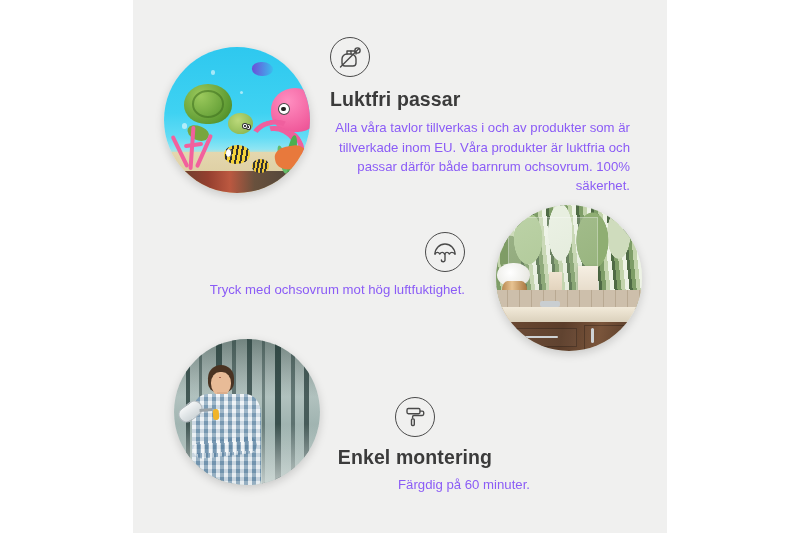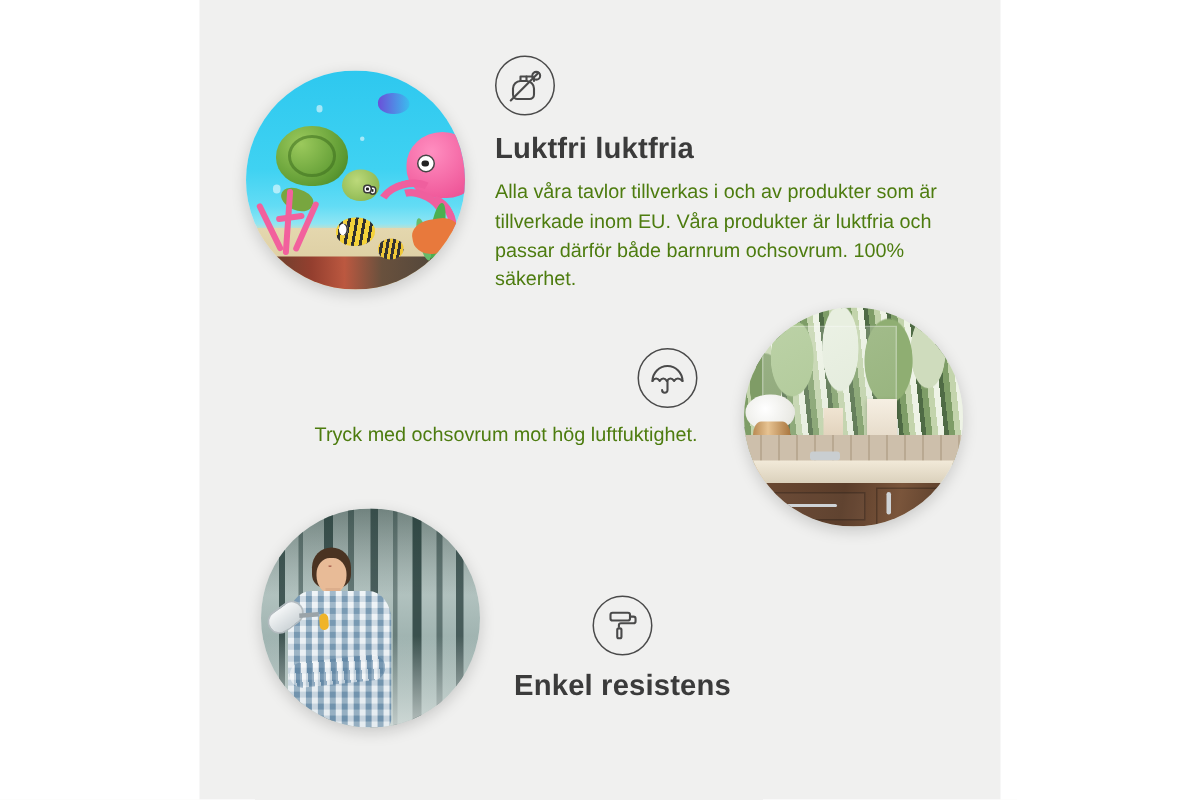--- a/index.html
+++ b/index.html
@@ -169,21 +169,21 @@
       background:#f0b429;border-radius:3px;transform:rotate(32deg);}
 
   
   .txt{position:absolute;}
   .icon-circle{width:40px;height:40px;border-radius:50%;
       border:1.6px solid #4a4a4a;display:flex;align-items:center;justify-content:center;
       box-sizing:border-box;}
   .icon-circle svg{display:block;}
   .head{font-size:19.5px;font-weight:bold;color:#3b3b3b;letter-spacing:.1px;
       margin:0;line-height:1.25;}
-  .body{font-size:13.2px;color:#4d7c0f;line-height:1.46;margin:0;}
+  .body{font-size:13.2px;color:#8b5cf6;line-height:1.46;margin:0;text-align:right;}
 
   
   #txt1{left:330px;top:37px;width:300px;text-align:left;}
   #txt1 .icon-circle{margin:0 0 10px 0;}
   #txt1 .head{margin-bottom:7px;}
 
   
   #txt2{left:200px;top:232px;width:265px;text-align:right;}
   #txt2 .icon-wrap{display:flex;justify-content:flex-end;margin-bottom:8px;}
   #txt2 .head{margin-bottom:6px;}
@@ -249,21 +249,21 @@
     <div class="txt" id="txt1">
       <div class="icon-circle">
         <svg width="26" height="26" viewBox="0 0 26 26" fill="none" stroke="#4a4a4a" stroke-width="1.4" stroke-linecap="round" stroke-linejoin="round">
           <path d="M8 22h8a3 3 0 0 0 3-3v-4a5 5 0 0 0-5-5H10a5 5 0 0 0-5 5v4a3 3 0 0 0 3 3z"></path>
           <path d="M10 10V7h4v3"></path>
           <path d="M14 7h3a2 2 0 0 1 2 2v1"></path>
           <circle cx="20.5" cy="6.5" r="2.6"></circle>
           <path d="M3.5 23 22 4.5"></path>
         </svg>
       </div>
-      <h2 class="head">Luktfri luktfria</h2>
+      <h2 class="head">Luktfri passar</h2>
       <p class="body">Alla våra tavlor tillverkas i och av produkter som är tillverkade inom EU. Våra produkter är luktfria och passar därför både barnrum ochsovrum. 100% säkerhet.</p>
     </div>
   </div>
 
   <div class="feature">
 
     <div class="photo" id="photo2">
       <div class="inner bath">
         <div class="wall"></div>
         <div class="mirror"></div>
@@ -332,17 +332,18 @@
     <div class="txt" id="txt3">
       <div class="icon-wrap">
         <div class="icon-circle">
           <svg width="26" height="26" viewBox="0 0 26 26" fill="none" stroke="#4a4a4a" stroke-width="1.4" stroke-linecap="round" stroke-linejoin="round">
             <rect x="5" y="4.5" width="13" height="5.2" rx="1.4"></rect>
             <path d="M18 7.1h2.3a1.4 1.4 0 0 1 1.4 1.4v1.6a1.4 1.4 0 0 1-1.4 1.4h-8.4a1.3 1.3 0 0 0-1.3 1.3v1.1"></path>
             <rect x="9.5" y="14.9" width="2.8" height="6.6" rx="1"></rect>
           </svg>
         </div>
       </div>
-      <h2 class="head">Enkel resistens</h2>
+      <h2 class="head">Enkel montering</h2>
+      <p class="body">Färgdig på 60 minuter.</p>
     </div>
   </div>
 
 </div>
 
 </body></html>

